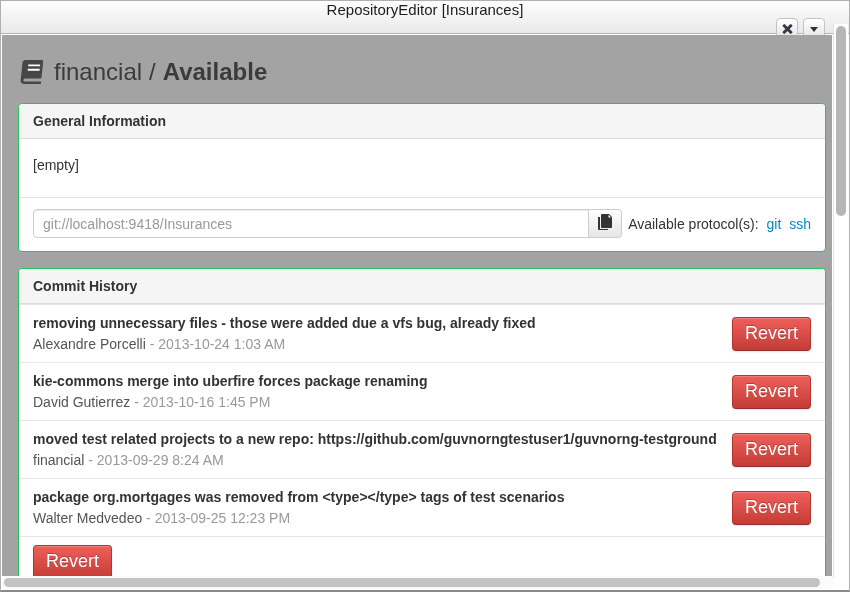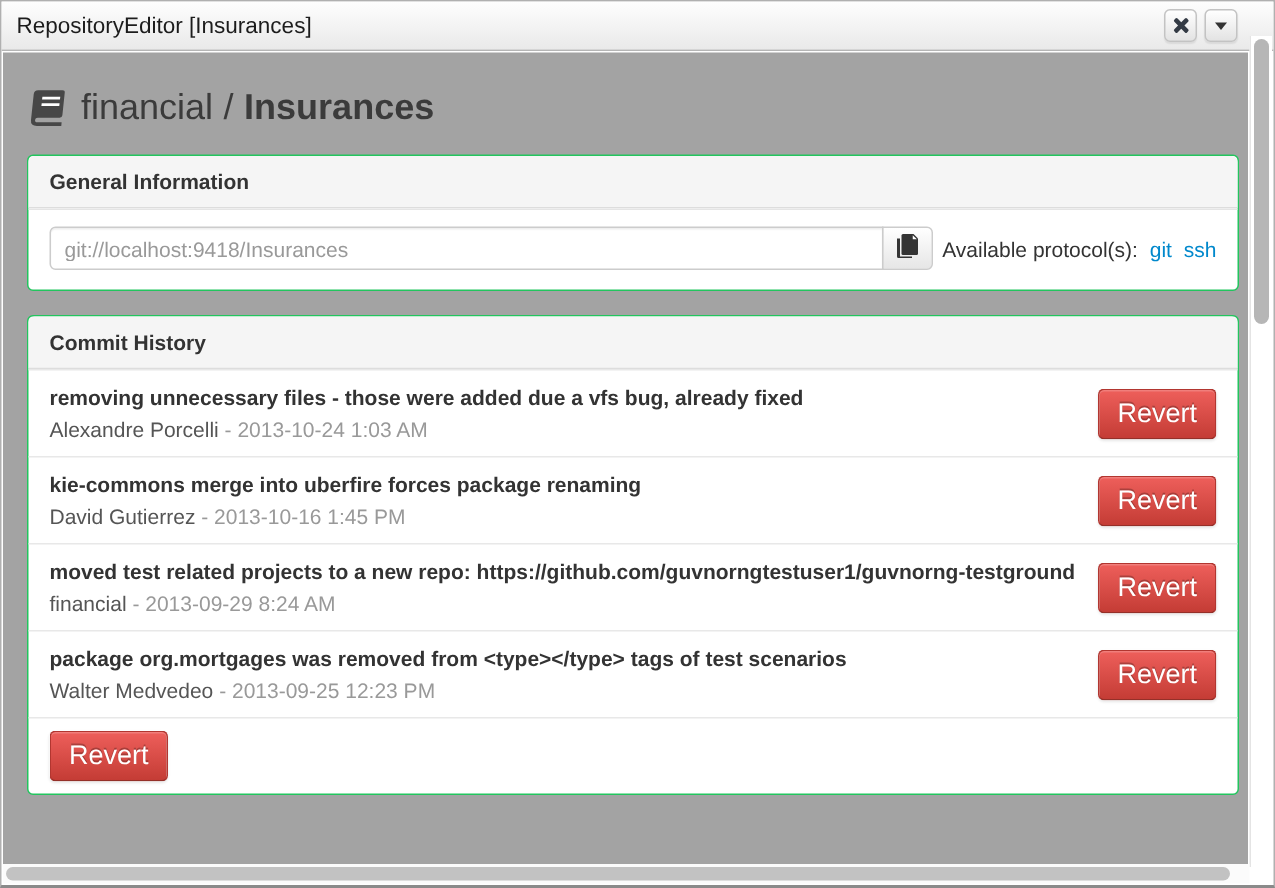--- a/index.html
+++ b/index.html
@@ -10,20 +10,21 @@
     position:relative; width:850px; height:592px;
     border:1px solid #b0b0b0; border-bottom:2px solid #8a8a8a;
     background:#fff; overflow:hidden;
   }
 
   
   .titlebar {
     height:33px; display:flex; align-items:center; padding:0 10px;
     background:linear-gradient(#fefefe,#e9e9e9);
     border-bottom:1px solid #b5b5b5;
+    flex-direction:column;
   }
   .titlebar-title { font-size:15px; color:#1c1c1c; }
   .win-controls { margin-left:auto; display:flex; gap:5px; margin-right:14px; }
   .win-btn {
     width:22px; height:22px; border:1px solid #c3c3c3; border-radius:4px;
     background:linear-gradient(#ffffff,#e3e3e3);
     display:flex; align-items:center; justify-content:center;
     box-shadow:0 1px 1px rgba(0,0,0,0.08); cursor:pointer; padding:0;
   }
   .x-icon { position:relative; width:12px; height:12px; display:inline-block; }
@@ -140,25 +141,26 @@
         <svg width="26" height="26" viewBox="0 0 24 24">
           <g transform="skewX(-6) translate(2,0)">
             <path fill="#474747" d="M5 1 L20 1 Q21.5 1 21.5 2.5 L21.5 16.5 Q21.5 18 20 18 L6.5 18 Q5 18 5 19.4 Q5 20.8 6.5 20.8 L21.5 20.8 L21.5 23 L6.5 23 Q2.5 23 2.5 19.4 L2.5 3.5 Q2.5 1 5 1 Z"></path>
             <rect x="8" y="5" width="11" height="1.8" fill="#ffffff"></rect>
             <rect x="8" y="9" width="11" height="1.8" fill="#ffffff"></rect>
           </g>
         </svg>
       </span>
       <span>financial</span>
       <span class="sep">/</span>
-      <span class="name">Insurances</span>
+      <span class="name">Available</span>
     </div>
 
     <div class="panel">
       <div class="panel-header">General Information</div>
+      <div class="gi-body">[empty]</div>
       <div class="gi-footer">
         <input class="clone-input" type="text" readonly="" value="git://localhost:9418/Insurances" style="">
         <button class="copy-btn">
           <span>
             <svg width="14" height="16" viewBox="0 0 14 16">
               <path fill="#343434" d="M4 0 L11 0 L14 3 L14 13 Q14 14 13 14 L4 14 Q3 14 3 13 L3 1 Q3 0 4 0 Z"></path>
               <path fill="#ffffff" d="M10.5 0.8 L13.2 3.5 L10.5 3.5 Z"></path>
               <path fill="#343434" d="M0 3 L2 3 L2 15 L10 15 L10 16 L1 16 Q0 16 0 15 Z"></path>
             </svg>
           </span>

